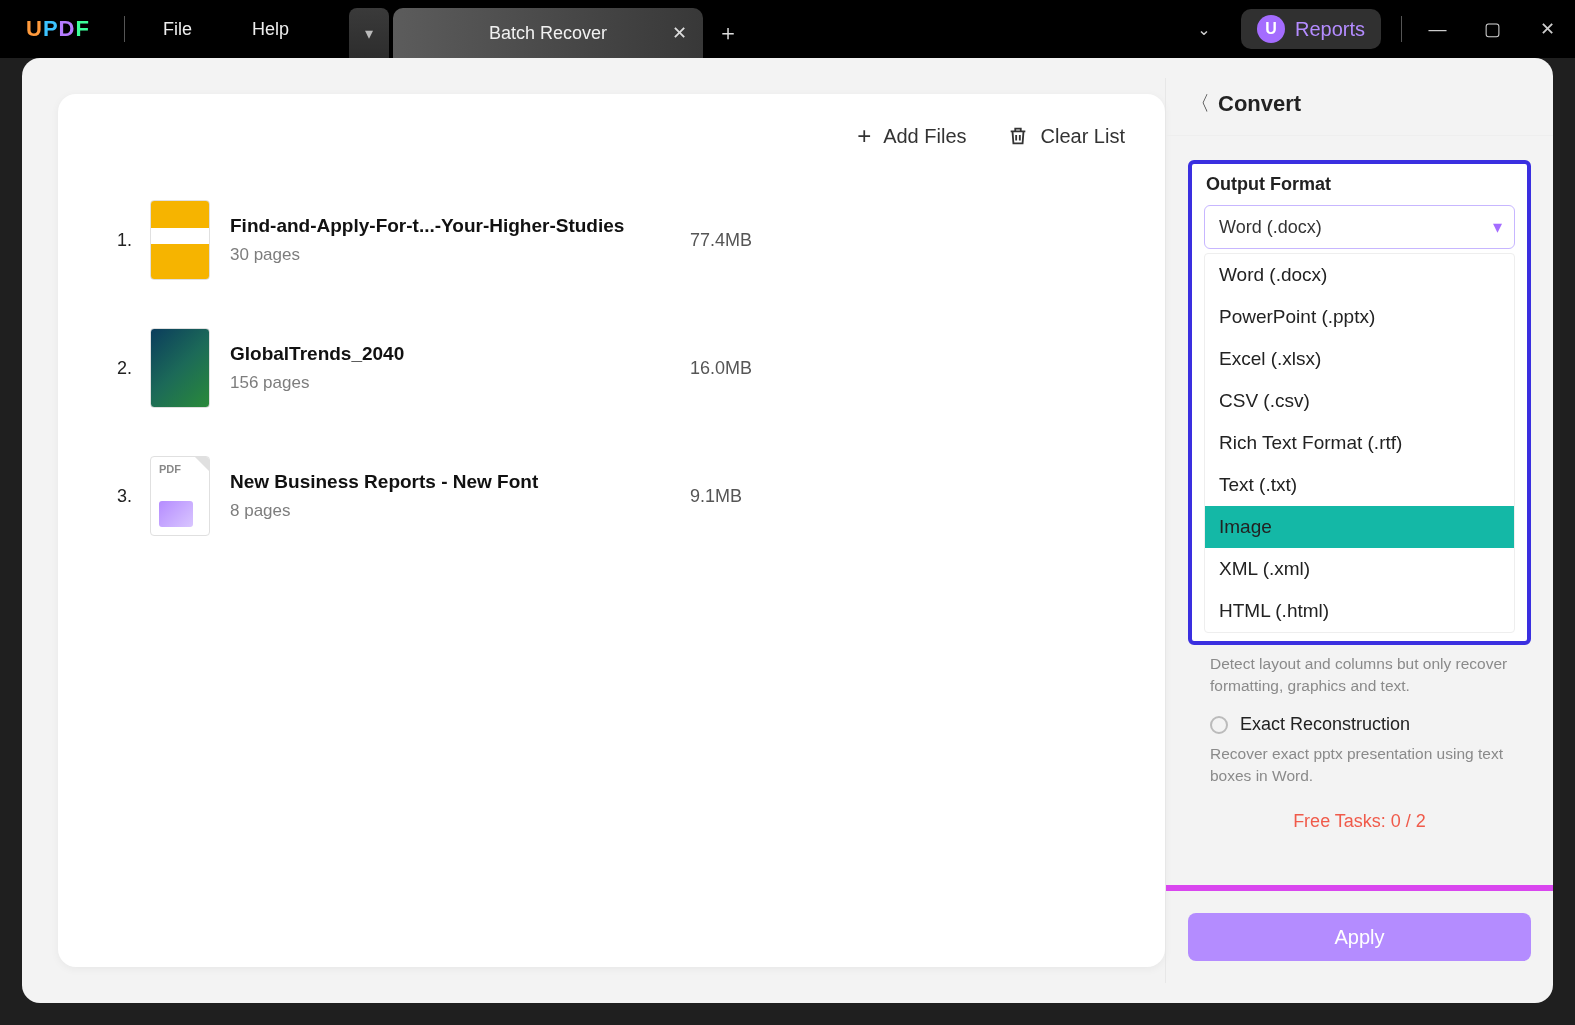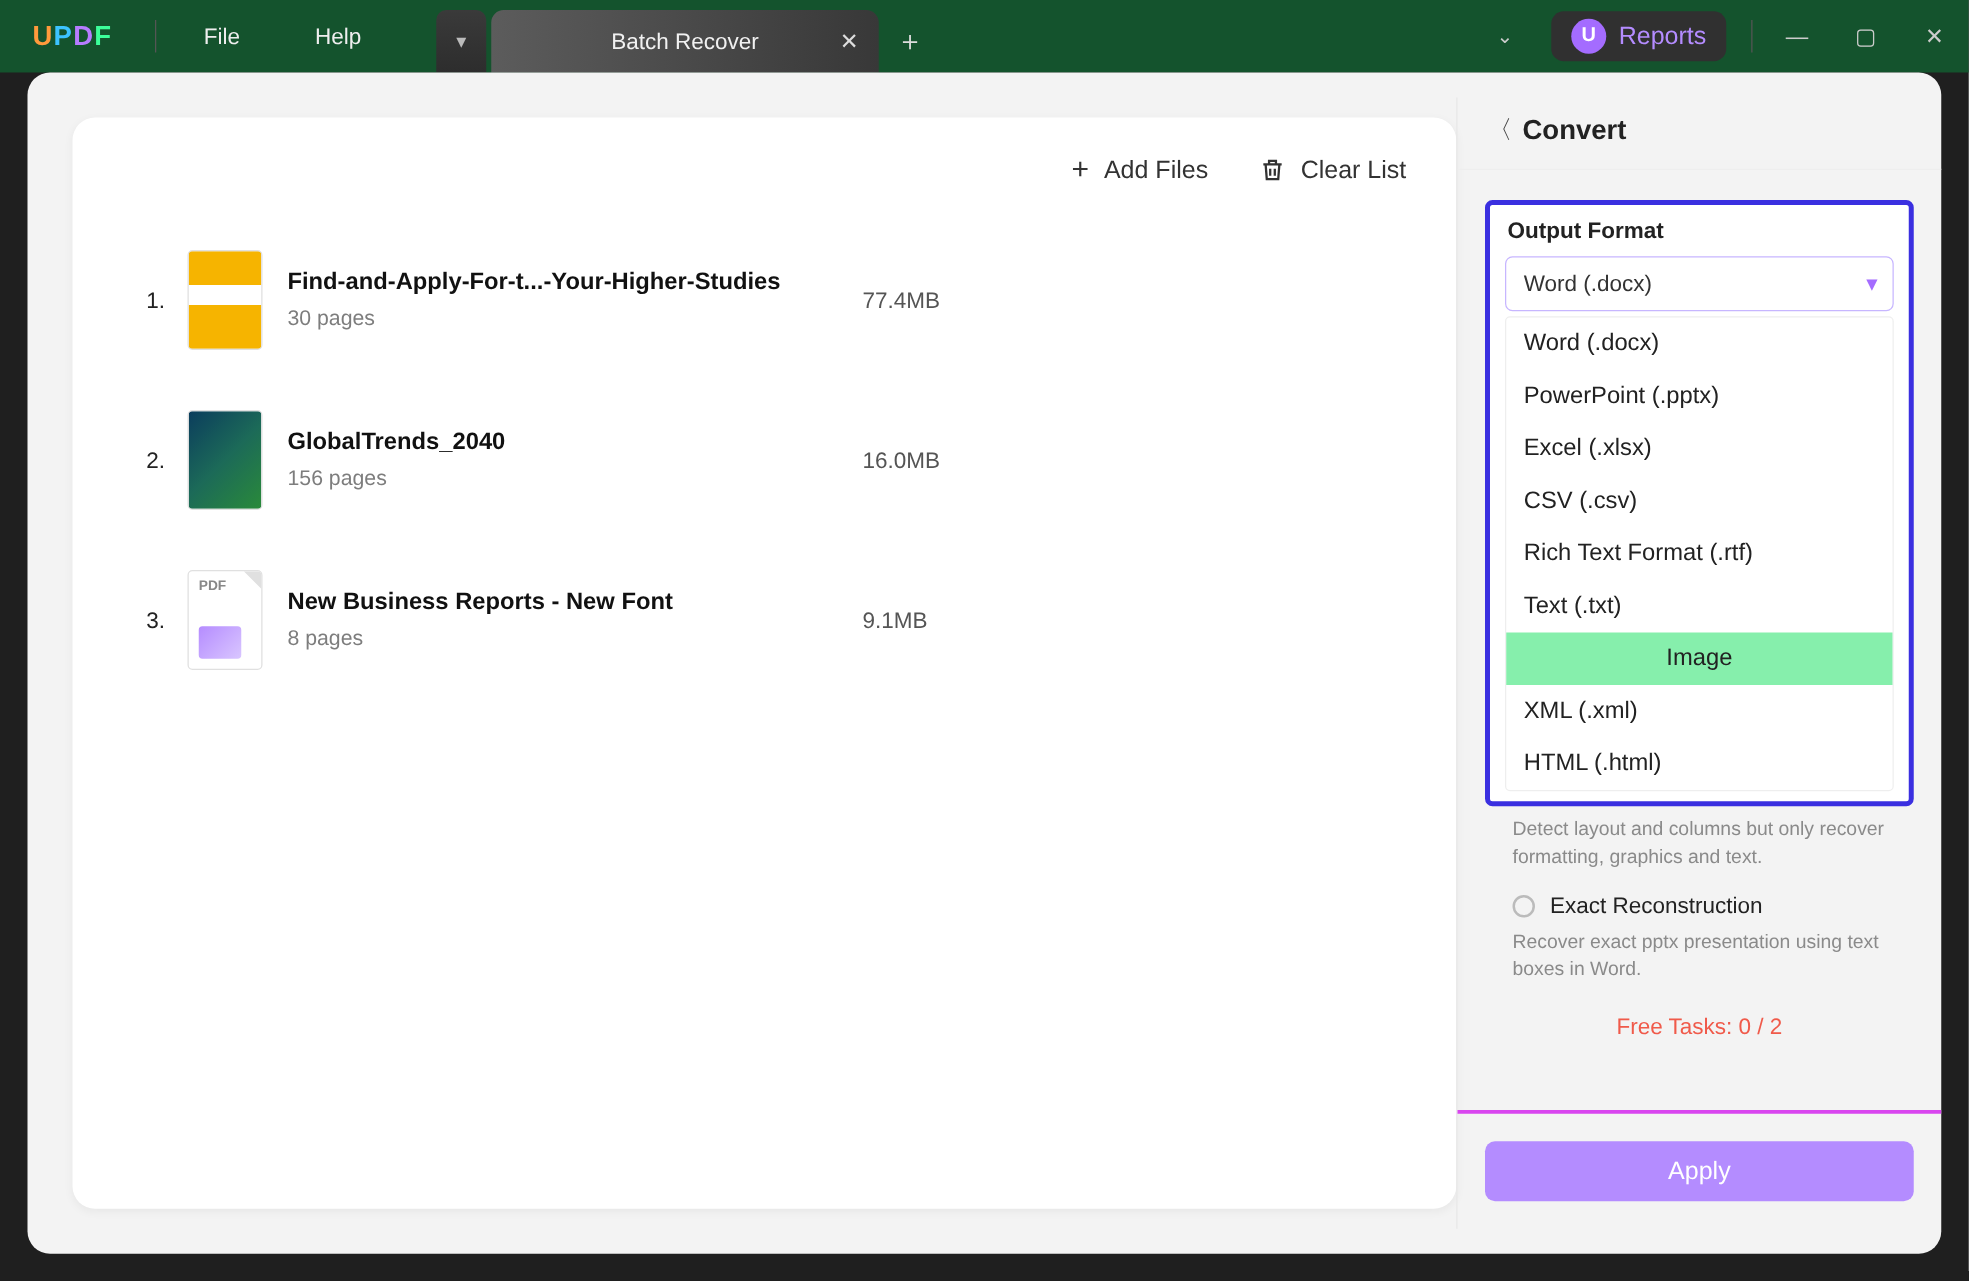--- a/index.html
+++ b/index.html
@@ -1,21 +1,21 @@
 <!DOCTYPE html>
 <html><head>
 <meta charset="utf-8">
 <style>
   * { margin: 0; padding: 0; box-sizing: border-box; font-family: "Segoe UI", Arial, sans-serif; }
   body { background: #1f1f1f; width: 1575px; height: 1025px; overflow: hidden; }
 
   
   .titlebar {
     height: 58px;
-    background: #14532d;
+    background: #000000;
     display: flex;
     align-items: center;
     color: #ddd;
   }
   .logo {
     font-weight: 800;
     font-size: 22px;
     letter-spacing: 1px;
     padding: 0 26px;
   }
@@ -120,29 +120,29 @@
     font-size:18px; color:#333; position:relative; cursor:pointer;
   }
   .selectbox .dd { position:absolute; right:12px; color:#a46cff; }
   .dropdown {
     margin:4px 6px 0 6px; border:1px solid #eee; border-radius:4px;
     background:#fff;
   }
   .dditem {
     padding:10px 14px; font-size:19px; color:#222; cursor:pointer;
   }
-  .dditem.hover { background:#86efac;text-align:center; }
+  .dditem.hover { background:#14b8a6; }
 
   
   .below-dd { padding: 0 22px; }
   .radio-row { display:flex; align-items:center; gap:12px; font-size:18px; color:#222; margin-top:18px;}
   .radio { width:18px;height:18px;border:2px solid #bbb;border-radius:50%; }
   .helptext { font-size:15.5px; color:#8a8a8a; line-height:1.4; margin:8px 0 0 0; }
   .freetasks { text-align:center; color:#f05a4a; font-size:18px; margin:24px 0 0 0;}
-  .rp-footer { padding:22px; border-top:3px solid #d946ef;}
+  .rp-footer { padding:22px; border-top:6px solid #d946ef;}
   .applybtn {
     width:100%; height:48px; border:none; border-radius:8px;
     background:#b48cff; color:#fff; font-size:20px; cursor:pointer;
   }
 
   svg { stroke: currentColor; fill:none; stroke-width:2; }
 </style>
 </head>
 <body>
 

